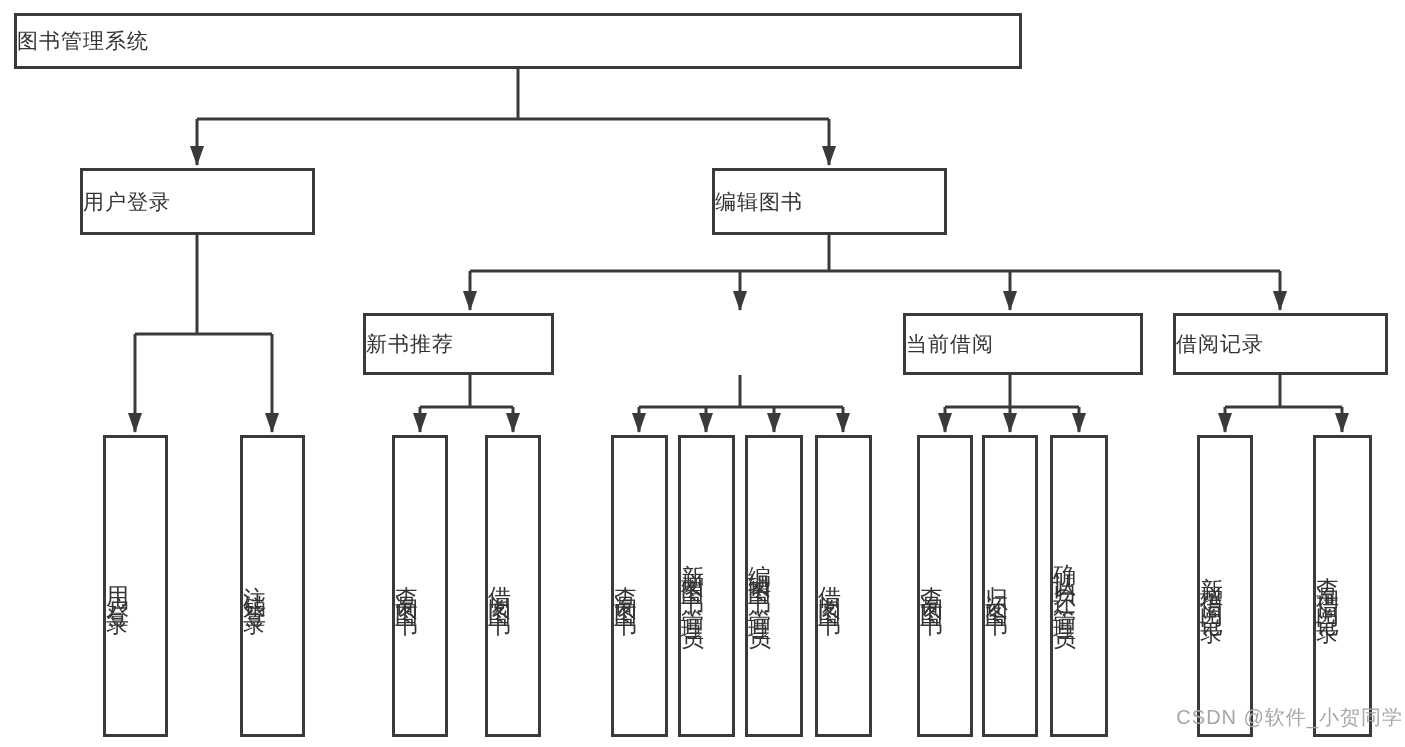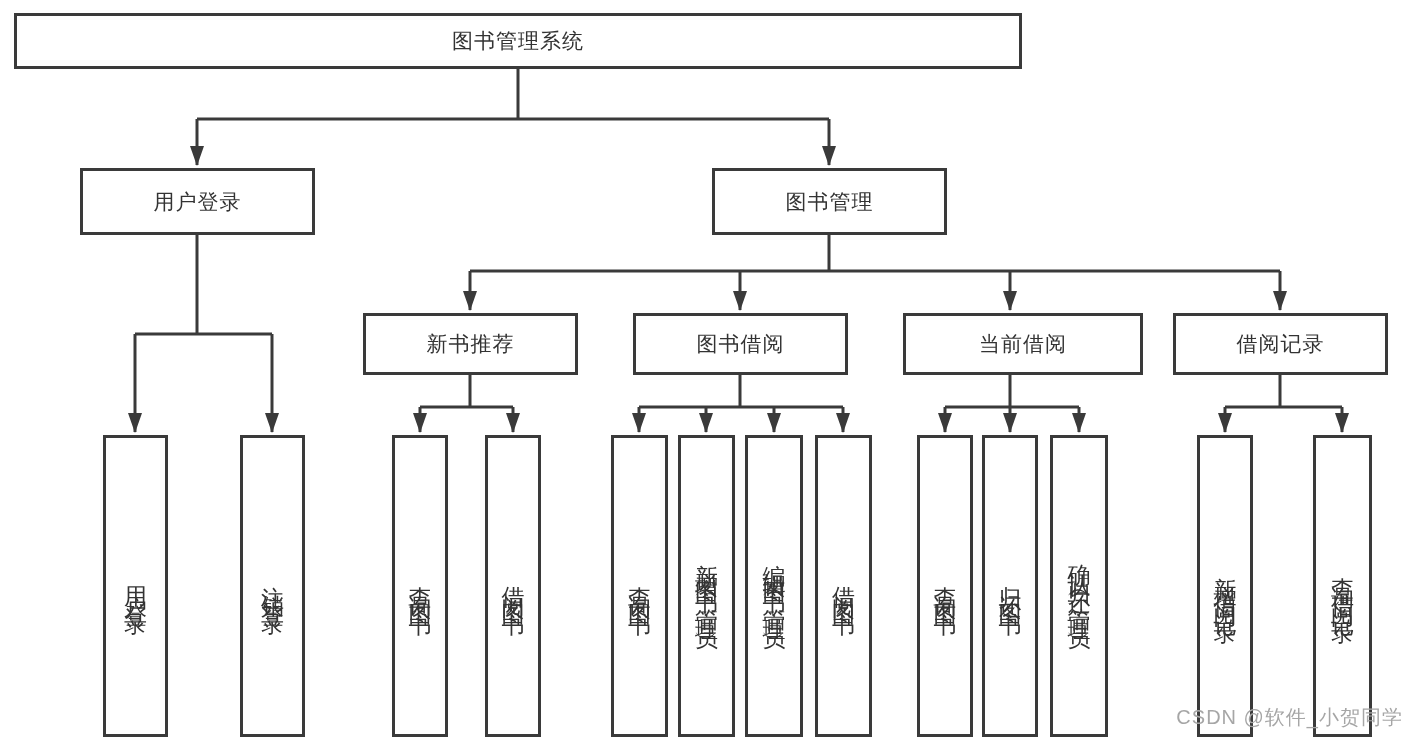--- a/index.html
+++ b/index.html
@@ -3,21 +3,21 @@
 <meta charset="utf-8">
 <style>
   html,body{margin:0;padding:0;background:#fff;}
   #stage{
     position:relative;width:1405px;height:747px;background:#fff;overflow:hidden;
     font-family:"Liberation Sans","DejaVu Sans",sans-serif;color:#333;
   }
   #wires{position:absolute;left:0;top:0;z-index:1;}
   .box{
     position:absolute;z-index:2;background:#fff;border:3px solid #3a3a3a;
-    box-sizing:border-box;display:flex;align-items:center;justify-content:center;
+    box-sizing:border-box;display:flex;align-items:center;
   }
   .h-label{font-size:21px;letter-spacing:1px;white-space:nowrap;}
   .v-label{
     writing-mode:vertical-rl;text-orientation:mixed;
     font-size:23px;letter-spacing:9px;white-space:nowrap;line-height:1;
   }
   .watermark{
     position:absolute;right:2px;bottom:16px;z-index:3;
     font-size:20px;color:#a6a6a6;letter-spacing:1px;white-space:nowrap;
   }
@@ -71,28 +71,25 @@
   </svg>
 
   <div class="box" style="left:14px;top:13px;width:1008px;height:56px">
     <span class="h-label">图书管理系统</span>
   </div>
 
   <div class="box" style="left:80px;top:168px;width:235px;height:67px">
     <span class="h-label">用户登录</span>
   </div>
   <div class="box" style="left:712px;top:168px;width:235px;height:67px">
-    <span class="h-label">图书管理</span>
+    <span class="h-label">编辑图书</span>
   </div>
 
-  <div class="box" style="left:363px;top:313px;width:215px;height:62px">
+  <div class="box" style="left:363px;top:313px;width:191px;height:62px">
     <span class="h-label">新书推荐</span>
-  </div>
-  <div class="box" style="left:633px;top:313px;width:215px;height:62px">
-    <span class="h-label">图书借阅</span>
   </div>
   <div class="box" style="left:903px;top:313px;width:240px;height:62px">
     <span class="h-label">当前借阅</span>
   </div>
   <div class="box" style="left:1173px;top:313px;width:215px;height:62px">
     <span class="h-label">借阅记录</span>
   </div>
 
   <div class="box" style="left:103px;top:435px;width:65px;height:302px">
     <span class="v-label">用户登录</span>

